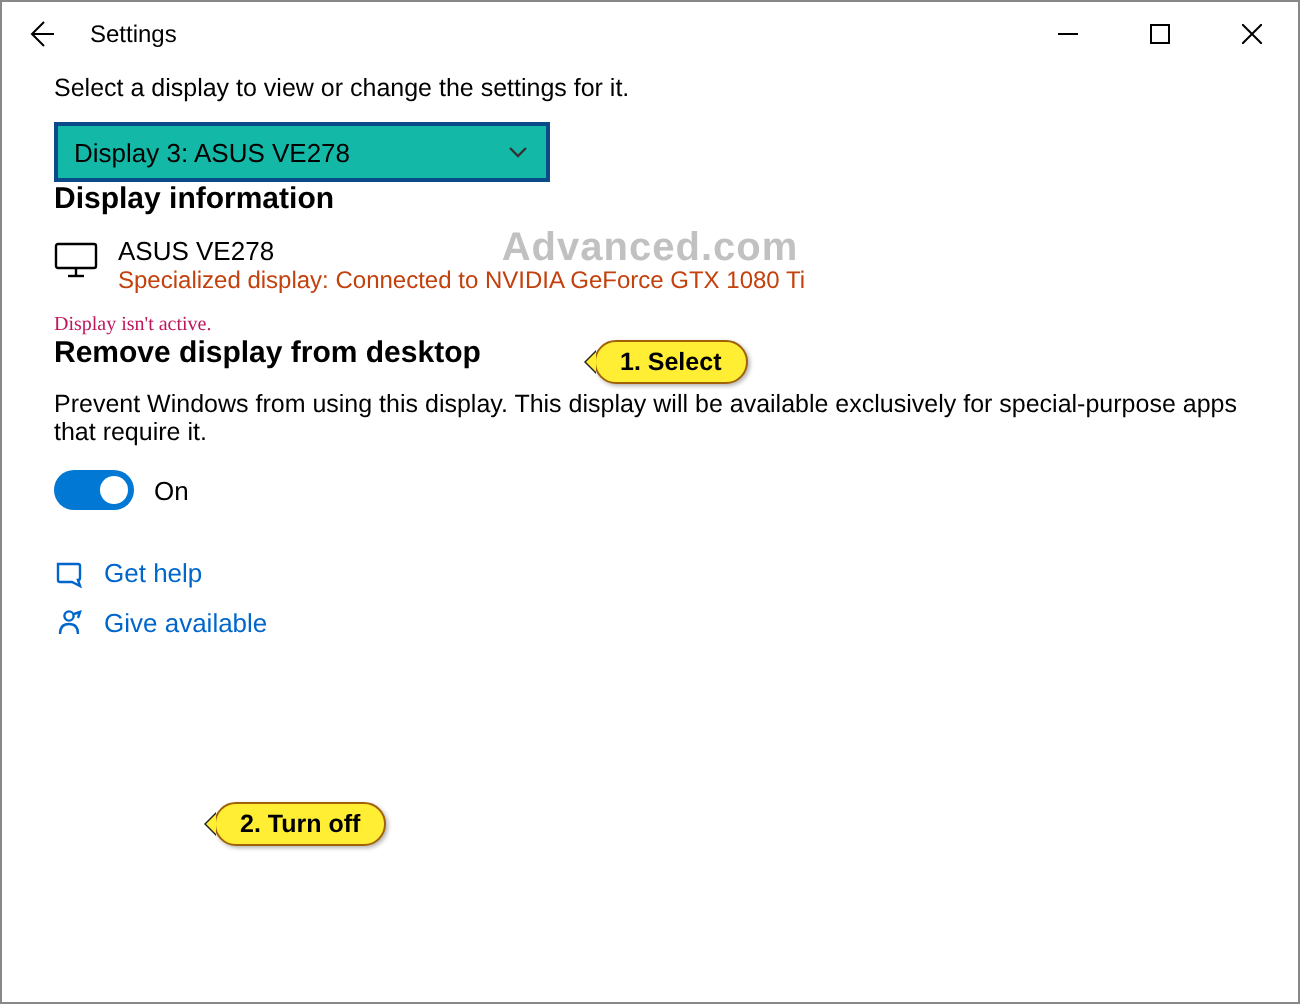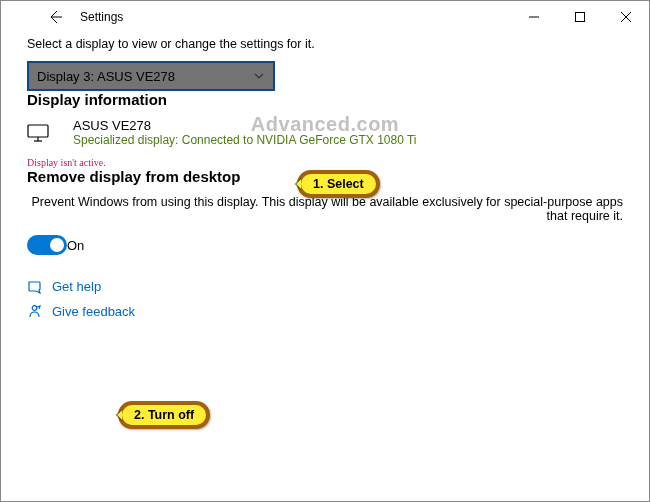--- a/index.html
+++ b/index.html
@@ -13,21 +13,20 @@
     overflow: hidden;
     position: relative;
     border: 1px solid #888;
   }
   .titlebar {
     display: flex;
     align-items: center;
     height: 32px;
     font-size: 12px;
     color: #000;
-    padding-left: 35px;
   }
   .titlebar .back {
     width: 40px;
     display: flex;
     align-items: center;
     justify-content: center;
     height: 100%;
   }
   .titlebar .title {
     flex: 0 0 auto;
@@ -61,55 +60,55 @@
   }
   .select {
     width: 248px;
     height: 30px;
     border: 2px solid #0a4a8a;
     display: flex;
     align-items: center;
     padding: 0 8px;
     font-size: 13px;
     justify-content: space-between;
-    background: #737373;
+    background: #14b8a6;
     text-align: right;
   }
   .section-gap { }
   .dev-row {
     display: flex;
-    align-items: flex-end;
-    gap: 24px;
+    align-items: flex-start;
+    gap: 10px;
     margin-top: 8px;
   }
   .dev-icon { flex: 0 0 auto; margin-top: 2px; }
   .dev-name { font-size: 13px; font-weight: 400; }
-  .dev-sub  { font-size: 12px; color: #4d7c0f; }
+  .dev-sub  { font-size: 12px; color: #c2410c; }
   .inactive { color: #be185d; font-size: 10px; margin-top: 10px; font-family: Liberation Serif, serif; }
-  .remove-desc { font-size: 12.5px; margin: 8px 0 12px 0; text-align: right; }
-  .toggle-row { display: flex; align-items: center; }
+  .remove-desc { font-size: 12.5px; margin: 8px 0 12px 0; }
+  .toggle-row { display: flex; align-items: center; gap: 10px; }
   .toggle {
     width: 40px; height: 20px; border-radius: 10px;
     background: #0078d4; position: relative;
   }
   .toggle .knob {
     position: absolute; right: 3px; top: 3px;
     width: 14px; height: 14px; border-radius: 50%; background: #fff;
   }
   .toggle-label { font-size: 13px; }
   .links { margin-top: 24px; }
   .link-row {
     display: flex; align-items: center; gap: 10px;
     font-size: 13px; color: #0066cc; margin-bottom: 10px;
   }
   .link-row .icon { color: #0066cc; display: flex; }
   .callout {
     position: absolute;
     background: #ffee33;
-    border: 4px solid #a16207;
+    border: 1px solid #a16207;
     border-radius: 14px;
     padding: 3px 12px;
     font-size: 12.5px;
     font-weight: 700;
     white-space: nowrap;
     box-shadow: 1px 1px 2px rgba(0,0,0,0.3);
   }
   .callout::before {
     content: "";
     position: absolute;
@@ -219,22 +218,22 @@
       <span>Get help</span>
     </div>
     <div class="link-row">
       <span class="icon">
         <svg width="15" height="15" viewBox="0 0 15 15">
             <circle cx="7.5" cy="4" r="2.3" stroke="#0066cc" stroke-width="1.2" fill="none"></circle>
             <path d="M3 13 C3 9 5 8 7.5 8 C10 8 12 9 12 13" stroke="#0066cc" stroke-width="1.2" fill="none"></path>
             <path d="M10 3 L13 2 L12 5" stroke="#0066cc" stroke-width="1.2" fill="none"></path>
           </svg>
       </span>
-      <span>Give feedback</span>
+      <span>Give available</span>
     </div>
   </div>
 
 </div>
 
 <div class="callout" style="top:169px; left:296px;">1.  Select</div>
-<div class="callout" style="top:400px; left:117px;">2.  Turn off</div>
+<div class="callout" style="top:400px; left:106px;">2.  Turn off</div>
 
 <div class="watermark">Advanced.com</div>
 
 </body></html>

